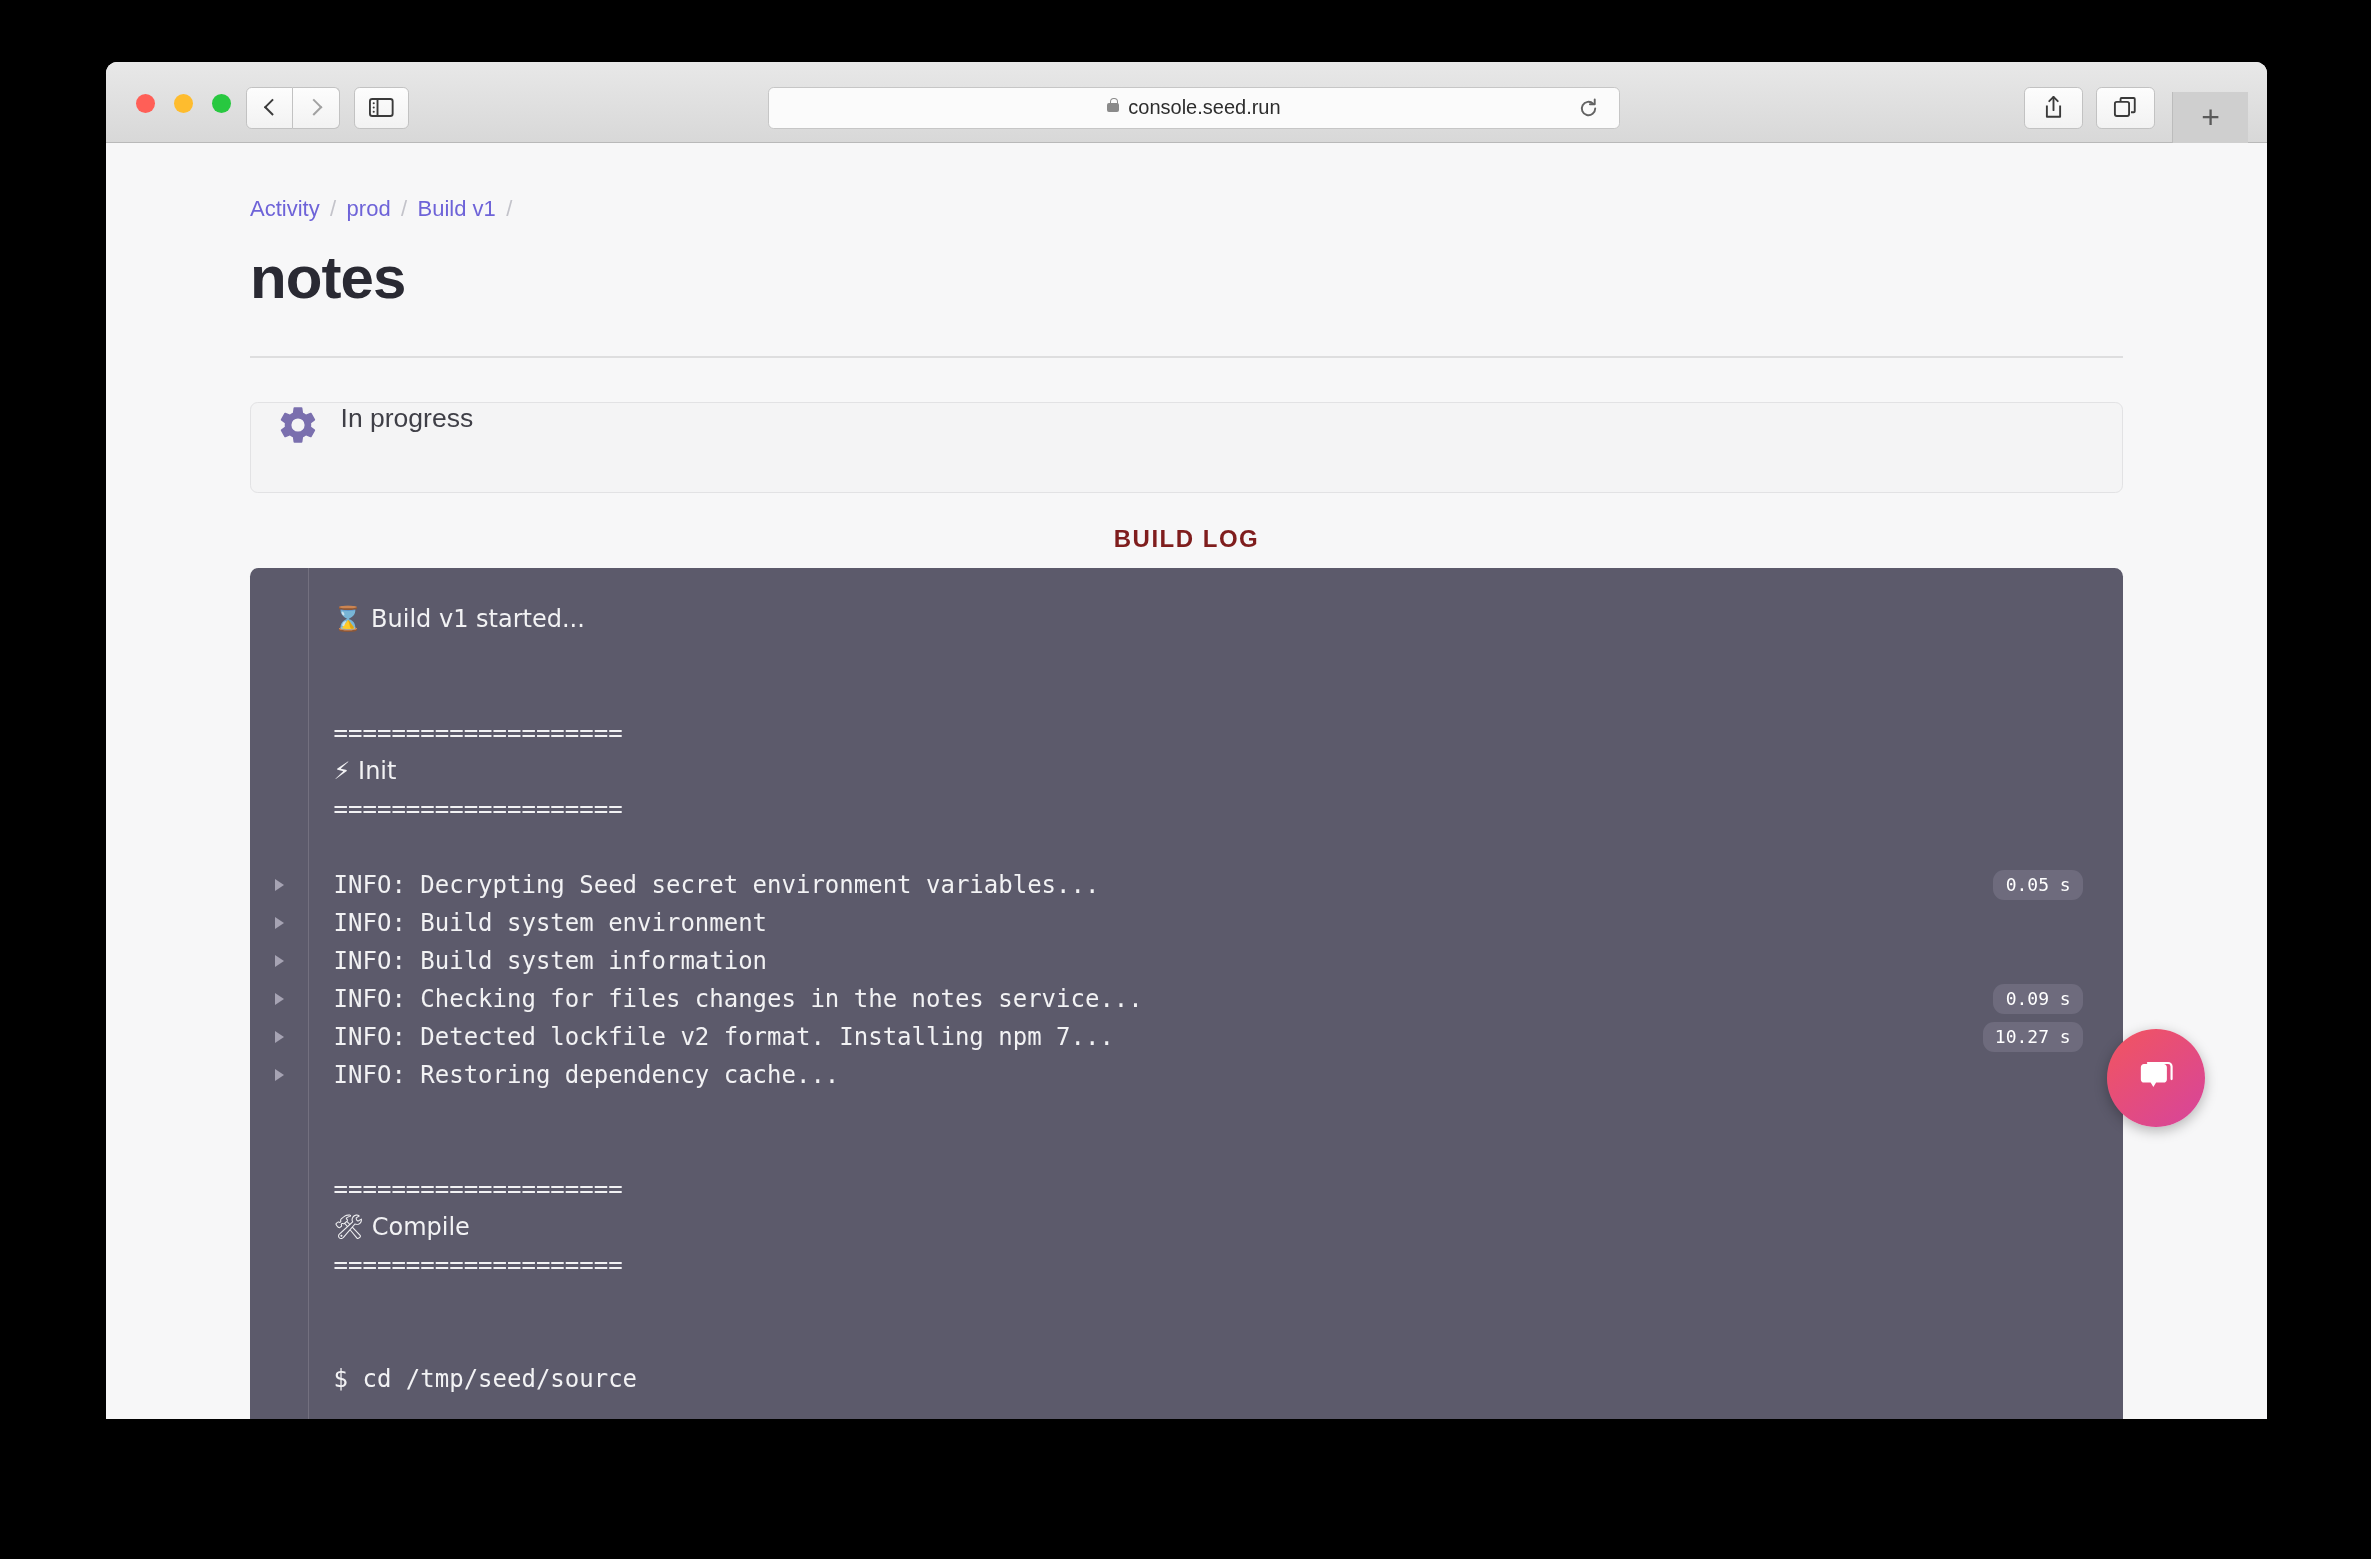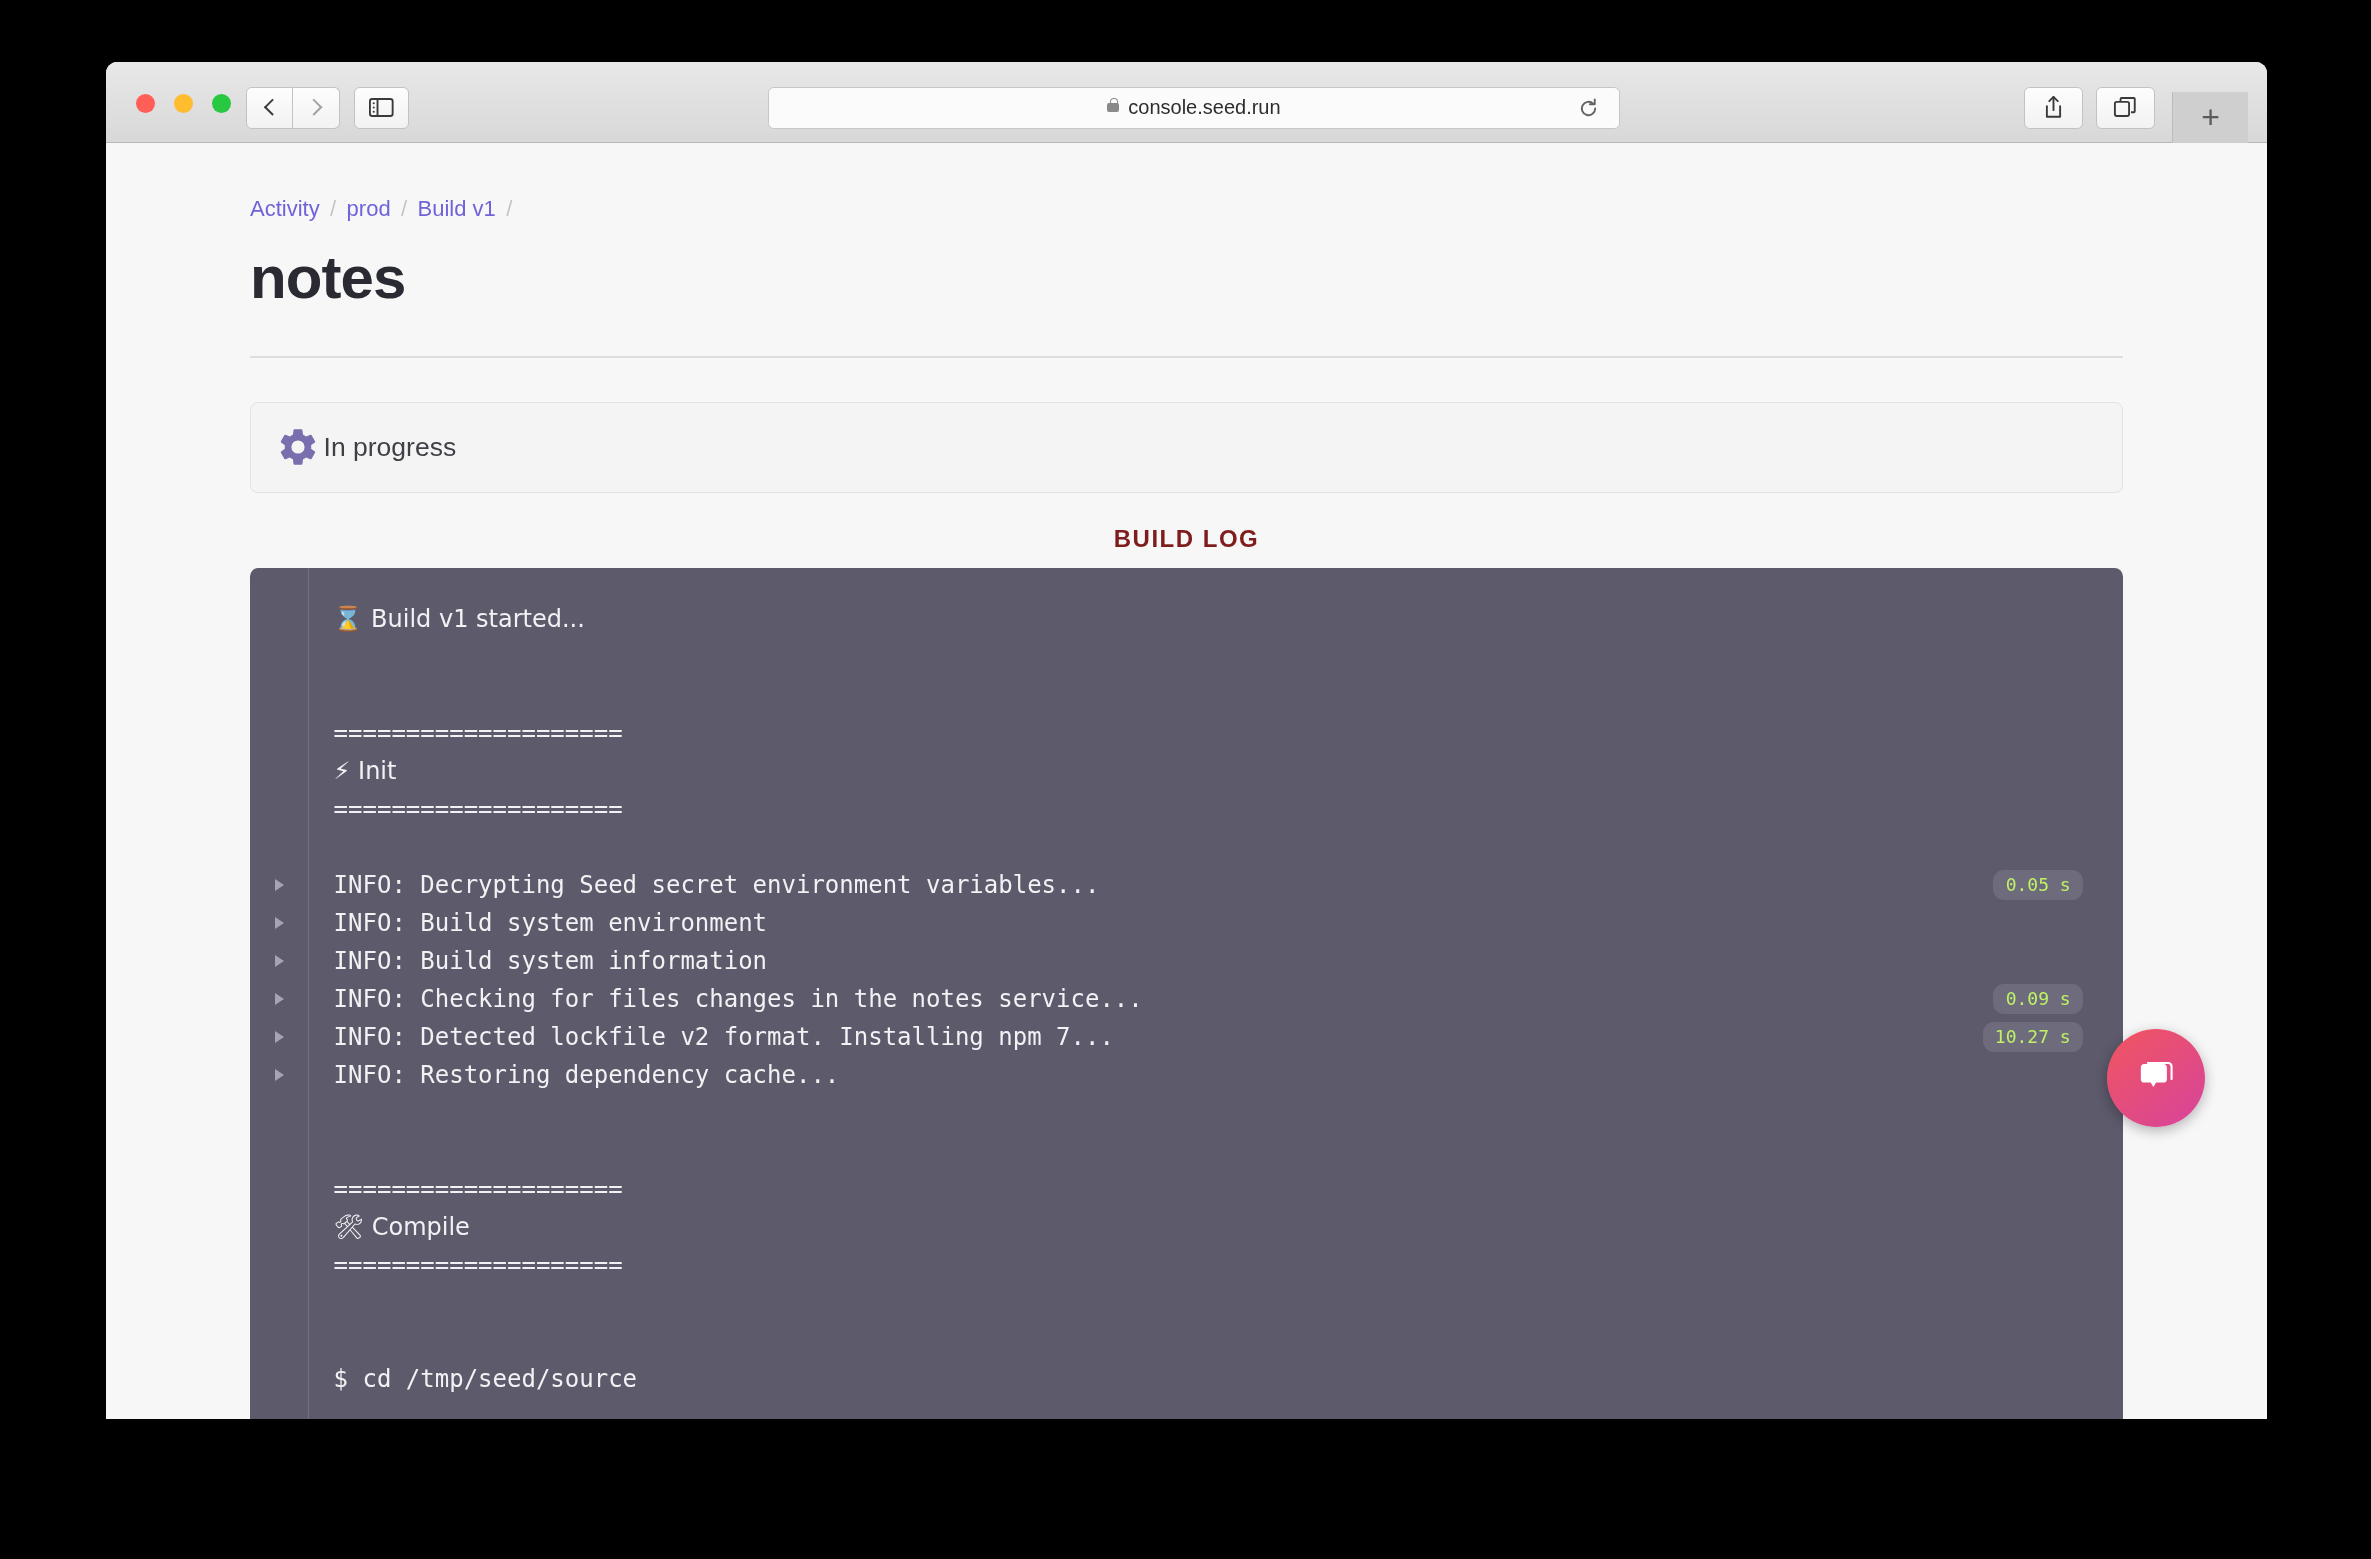--- a/index.html
+++ b/index.html
@@ -87,21 +87,21 @@
   .breadcrumb a { color: #6e63d8; text-decoration: none; }
   .breadcrumb .sep { color: #c3c3ca; }
 
   .page-title { margin-top: 21px; font-size: 60px; font-weight: bold; color: #2a2a33; letter-spacing: -0.9px; }
 
   .rule { margin-top: 44px; height: 1.9px; background: #dededf; }
 
   .status {
     margin-top: 44px; height: 91px;
     background: #f4f4f5; border: 0.9px solid #e2e2e4; border-radius: 7.6px;
-    display: flex; align-items: center; padding-left: 24.6px; gap: 4px;
+    display: flex; padding-left: 24.6px; gap: 21px;
   }
   .status-text { font-size: 26.5px; color: #3f3f47; }
 
   .section-label {
     margin-top: 32px; font-size: 24px; font-weight: bold;
     letter-spacing: 1.5px; color: #7f1d1d; text-align: center;
   }
 
   
   .log {
@@ -125,21 +125,21 @@
     font-family: "DejaVu Sans Mono", monospace;
     font-size: 24px; color: #f2f2f4; white-space: pre;
     padding-left: 24.6px; position: relative;
   }
   .gutter .line { padding-left: 0; justify-content: center; }
   .tri { width: 0; height: 0; border-left: 9.5px solid #a6a3b3; border-top: 6.6px solid transparent; border-bottom: 6.6px solid transparent; }
   .emoji { font-family: "DejaVu Sans", sans-serif; }
 
   .badge {
     position: absolute; right: 40px;
-    background: #6e6b7d; color: #bef264;
+    background: #6e6b7d; color: #ffffff;
     font-family: "DejaVu Sans Mono", monospace; font-size: 18px;
     padding: 4.7px 12.3px; border-radius: 11px;
   }
 
   
   .chat {
     position: absolute; right: 62px; bottom: 72px;
     width: 98px; height: 98px; border-radius: 50%;
     background: linear-gradient(140deg, #f2555f, #d6449c);
     box-shadow: 0 3.8px 13.2px rgba(0,0,0,.28);

